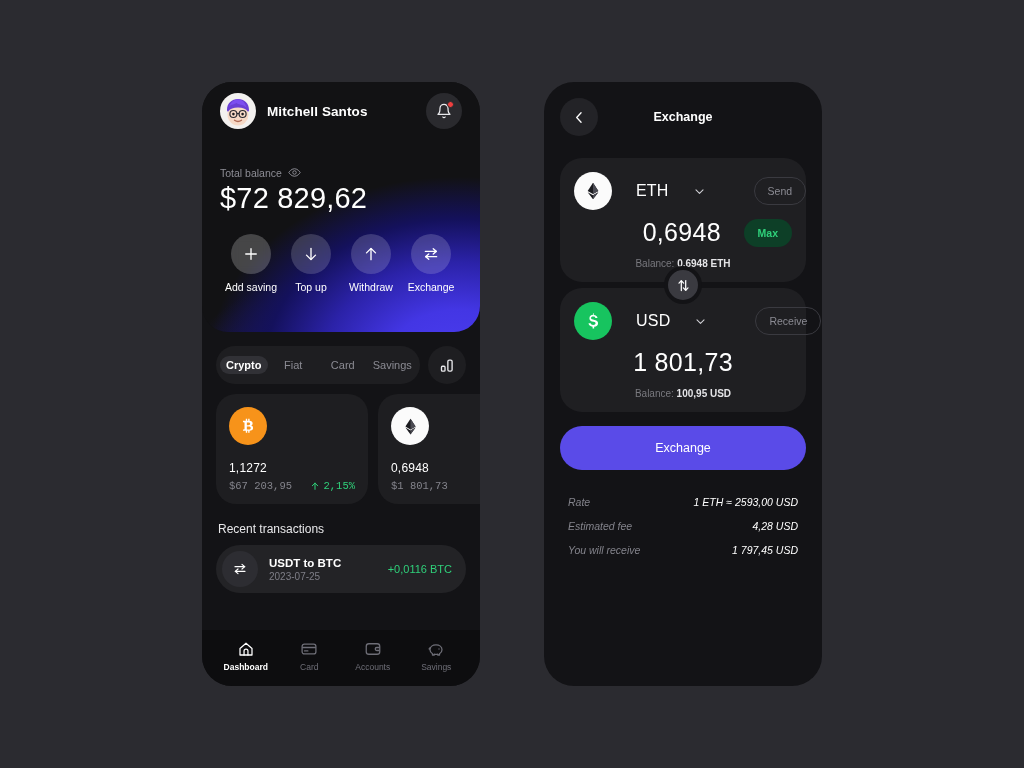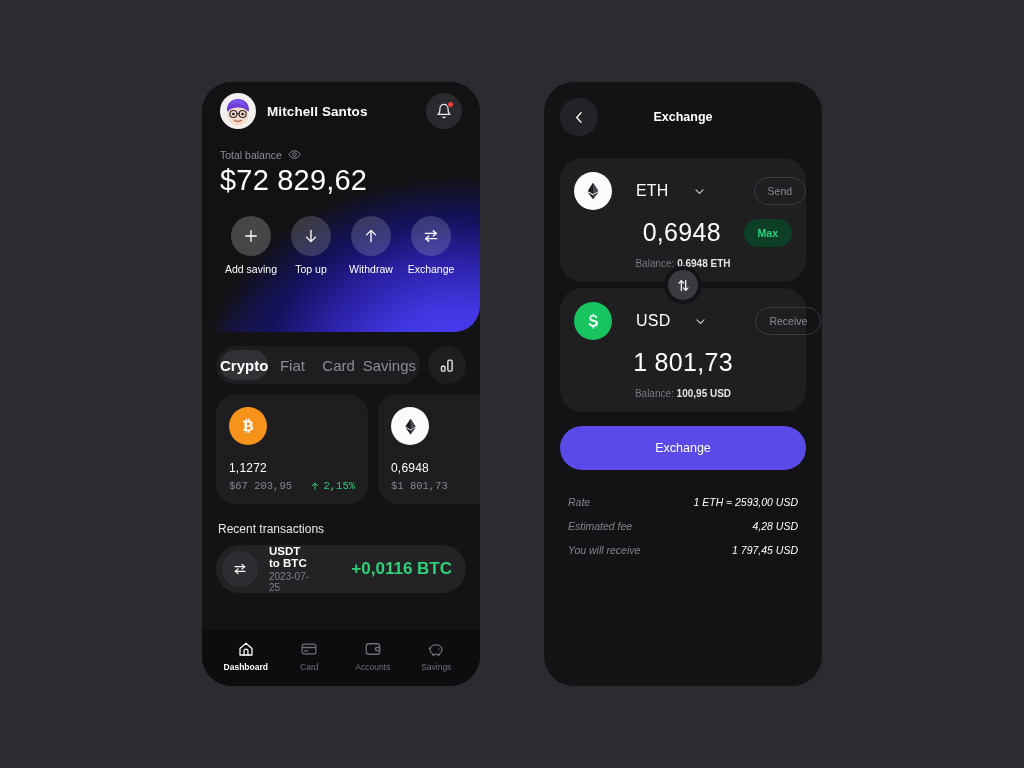--- a/index.html
+++ b/index.html
@@ -54,21 +54,21 @@
     background:#2a2a2e;
     display:flex;align-items:center;justify-content:center;
     position:relative; flex:none;
   }
   .bell-dot{
     position:absolute; top:8px; right:8px;
     width:7px;height:7px;border-radius:50%;
     background:#f03f3f; border:1.5px solid #2a2a2e;
   }
 
-  .tb-label-row{ display:flex; align-items:center; gap:6px; margin-top:19px; }
+  .tb-label-row{ display:flex; align-items:center; gap:6px; margin-top:37px; }
   .tb-label{ color:#8d8d95; font-size:10.5px; }
   .balance{
     color:#fff; font-size:29px; font-weight:400;
     letter-spacing:.2px; margin-top:3px; line-height:1.15;
   }
 
   .actions{ display:flex; gap:0; margin-top:19px; justify-content:space-between; padding:0 2px; }
   .action{ width:58px; display:flex; flex-direction:column; align-items:center; gap:7px; }
   .action-btn{
     width:40px;height:40px;border-radius:50%;
@@ -79,23 +79,23 @@
   .action-btn.first{ background:rgba(255,255,255,0.22); }
   .action-label{ color:#fff; font-size:10.5px; white-space:nowrap; }
 
   
   .tabs-row{ display:flex; align-items:center; gap:8px; padding:14px 14px 0 14px; }
   .tabs{
     flex:1; height:38px; border-radius:19px; background:#1e1e21;
     display:flex; align-items:center; padding:4px; gap:2px;
   }
   .tab{
-    flex:1; height:30px; border-radius:15px;
-    display:flex;align-items:center;justify-content:center;
-    color:#8b8b93; font-size:15px; white-space:nowrap;
+    flex:1; height:18px; border-radius:15px;
+    display:flex;align-items:center;justify-content:center;
+    color:#8b8b93; font-size:11px; white-space:nowrap;
   }
   .tab.active{ background:#313136; color:#fff; font-weight:700; }
   .chart-btn{
     width:38px;height:38px;border-radius:50%;background:#1e1e21;
     display:flex;align-items:center;justify-content:center;flex:none;
   }
 
   
   .cards{ display:flex; gap:10px; padding:10px 0 0 14px; overflow:hidden; }
   .ccard{
@@ -128,21 +128,21 @@
     height:48px; display:flex; align-items:center; gap:11px;
     padding:0 14px 0 6px;
   }
   .tx-ic{
     width:36px;height:36px;border-radius:50%;background:#2d2d32;
     display:flex;align-items:center;justify-content:center;flex:none;
   }
   .tx-mid{ flex:1; min-width:0; }
   .tx-t{ color:#fff; font-size:11.5px; font-weight:700; }
   .tx-d{ color:#7e7e87; font-size:10px; margin-top:2px; }
-  .tx-amt{ color:#2fd07a; font-size:17px; font-weight:700; white-space:nowrap;margin-left:28px; }
+  .tx-amt{ color:#2fd07a; font-size:11px; font-weight:400; white-space:nowrap;margin-left:28px; }
 
   
   .bnav{
     position:absolute; left:0; right:0; bottom:0; height:56px;
     background:#0d0d0f;
     display:flex; align-items:center; justify-content:space-around;
     padding:0 12px 4px 12px;
   }
   .bn{ display:flex; flex-direction:column; align-items:center; gap:4px; width:56px; }
   .bn-l{ font-size:8.5px; color:#6e6e77; }

